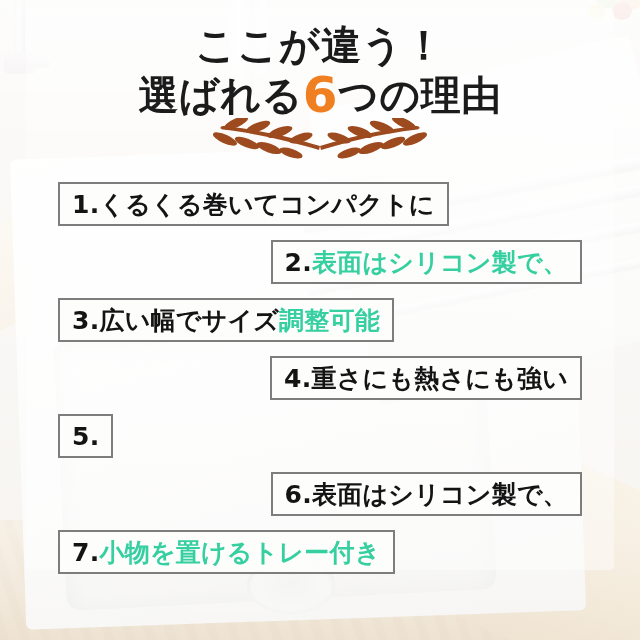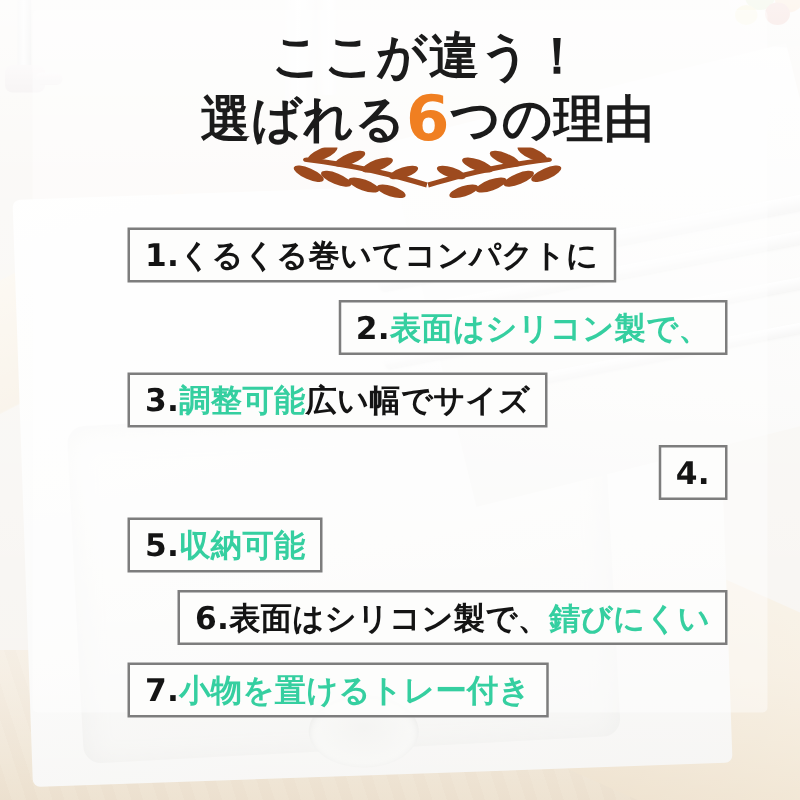--- a/index.html
+++ b/index.html
@@ -110,21 +110,21 @@
     background:
       linear-gradient(180deg, rgba(255,255,255,.93) 0%, rgba(255,255,255,.80) 22%, rgba(255,255,255,.74) 58%, rgba(255,255,255,.66) 84%, rgba(255,255,255,.52) 100%);
   }
   .bg-wash2{
     position:absolute;left:26px;top:8px;right:26px;bottom:70px;
     background:rgba(255,255,255,.42);
     border-radius:4px;
   }
 
   
-  #content{position:absolute;inset:0;margin-left:44px;}
+  #content{position:absolute;inset:0;}
 
   .headline{
     position:absolute;left:0;right:0;top:22px;text-align:center;
     font-family:"DejaVu Sans","Liberation Sans",sans-serif;
     font-weight:700;color:#1b1b1b;
     letter-spacing:.06em;
   }
   .headline .l1{font-size:40px;line-height:46px;display:block;}
   .headline .l2{font-size:40px;line-height:50px;display:block;margin-top:2px;letter-spacing:.01em;}
   .num6{color:#f07f21;font-size:50px;line-height:50px;vertical-align:-3px;}
@@ -245,47 +245,46 @@
         <div class="box">
           <span class="txt">2.</span>
             <span class="txt"></span>
             <span class="txt hl">表面はシリコン製で、</span>
         </div>
       </div>
 
       <div class="row left">
         <div class="box">
           <span class="txt">3.</span>
+            <span class="txt">広い幅でサイズ</span>
             <span class="txt hl">調整可能</span>
-            <span class="txt">広い幅でサイズ</span>
             <span class="txt"></span>
         </div>
       </div>
 
       <div class="row right">
         <div class="box">
           <span class="txt">4.</span>
+            <span class="txt">重さにも熱さにも強い</span>
             <span class="txt hl"></span>
             <span class="txt"></span>
         </div>
       </div>
 
       <div class="row left">
         <div class="box">
           <span class="txt">5.</span>
-            <span class="txt hl">収納可能</span>
             <span class="txt"></span>
         </div>
       </div>
 
       <div class="row right">
         <div class="box">
           <span class="txt">6.</span>
             <span class="txt">表面はシリコン製で、</span>
-            <span class="txt hl">錆びにくい</span>
             <span class="txt"></span>
         </div>
       </div>
 
       <div class="row left">
         <div class="box">
           <span class="txt">7.</span>
             <span class="txt"></span>
             <span class="txt hl">小物を置けるトレー付き</span>
             <span class="txt"></span>

